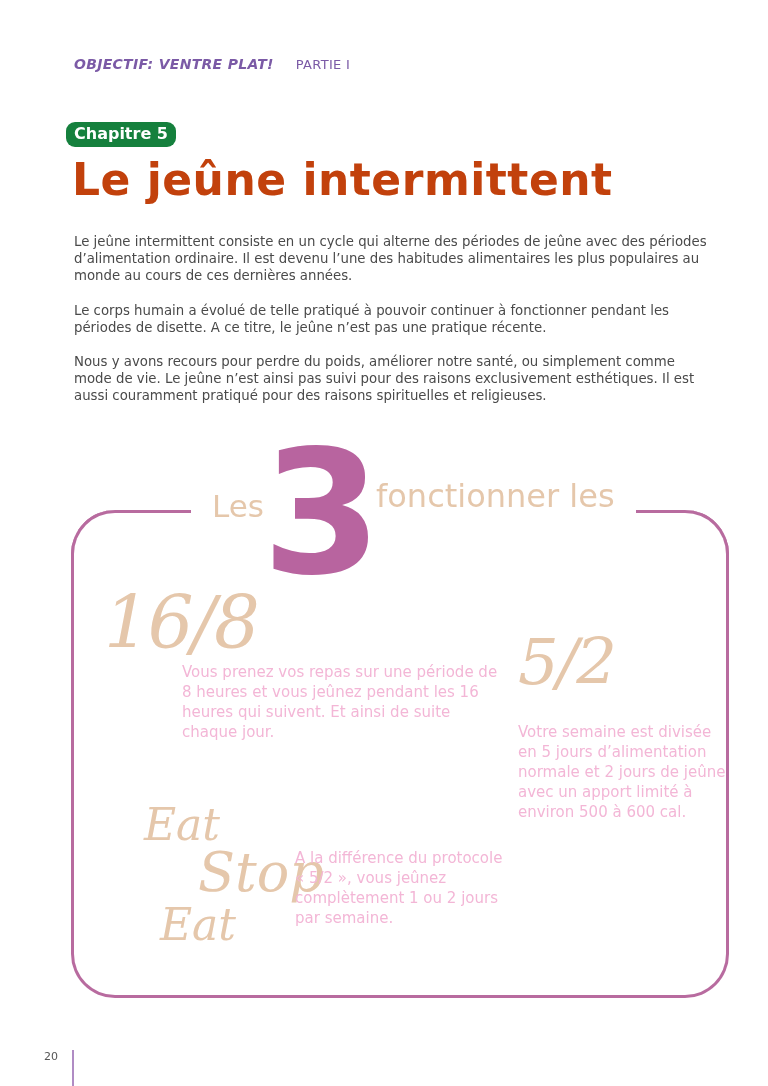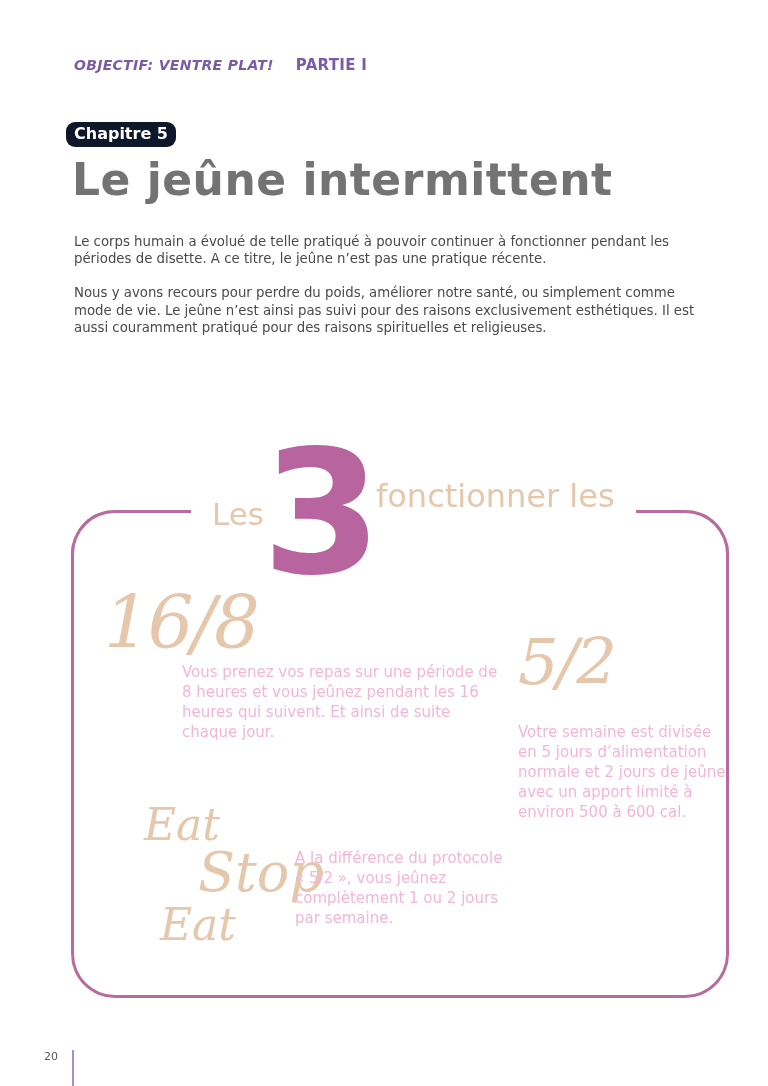--- a/index.html
+++ b/index.html
@@ -2,40 +2,40 @@
 <html><head>
 <meta charset="utf-8">
 <style>
   html, body { margin:0; padding:0; background:#ffffff; }
   body { width:768px; height:1086px; position:relative; overflow:hidden;
          font-family:"DejaVu Sans", "Liberation Sans", sans-serif; }
   .abs { position:absolute; }
 
   .header { left:74px; top:56px; display:flex; align-items:baseline; gap:22px; }
   .header-title { color:#7b5aa6; font-weight:bold; font-style:italic; font-size:14px; letter-spacing:0.3px; }
-  .header-part { color:#7b5aa6; font-size:15px; letter-spacing:0.3px;font-weight:bold; }
+  .header-part { color:#7b5aa6; font-size:13px; letter-spacing:0.3px; }
 
-  .chapter-badge { left:66px; top:122px; background:#0f172a; color:#fff; font-weight:bold;
+  .chapter-badge { left:66px; top:122px; background:#15803d; color:#fff; font-weight:bold;
                    font-size:16px; padding:2px 8px 3px 8px; border-radius:9px; line-height:20px; }
-  .page-title { left:72px; top:150px; color:#737373; font-weight:bold; font-size:44px;
+  .page-title { left:72px; top:150px; color:#c2410c; font-weight:bold; font-size:44px;
                 letter-spacing:0.5px; line-height:60px; white-space:nowrap; }
 
   .intro { left:74px; top:233px; width:640px; color:#4a4a4a; font-size:13.3px; line-height:17.2px; }
   .intro p { margin:0 0 17px 0; }
 
   
   .frame { left:71px; top:510px; width:658px; height:488px;
            border:3px solid #b86b9f; border-radius:44px; border-top:none; box-sizing:border-box; }
   .frame-top-left { left:71px; top:510px; width:120px; height:44px; border-top:3px solid #b86b9f;
                     border-left:3px solid #b86b9f; border-top-left-radius:44px; box-sizing:border-box; }
   .frame-top-right { left:636px; top:510px; width:93px; height:44px; border-top:3px solid #b86b9f;
                      border-right:3px solid #b86b9f; border-top-right-radius:44px; box-sizing:border-box; }
   .frame-cover { left:74px; top:530px; width:652px; height:30px; background:#fff; }
 
-  .les { left:212px; top:486px; color:#e5c7ab; font-size:31px; line-height:40px;margin-top:8px; }
+  .les { left:212px; top:486px; color:#e5c7ab; font-size:31px; line-height:40px; }
   .big3 { left:262px; top:424px; color:#b8649f; font-weight:bold; font-size:172px; line-height:180px; }
   .protocoles { left:376px; top:476px; color:#e5c7ab; font-size:32px; line-height:40px; white-space:nowrap; }
 
   .script { color:#e5c7ab; font-family:"DejaVu Serif", serif; font-style:italic; }
   .s168 { left:104px; top:588px; font-size:72px; line-height:70px; letter-spacing:-2px; }
   .s52 { left:518px; top:626px; font-size:64px; line-height:72px; letter-spacing:-2px; }
   .eat1 { left:144px; top:800px; font-size:44px; line-height:50px; }
   .stop { left:198px; top:848px; font-size:54px; line-height:50px; }
   .eat2 { left:160px; top:900px; font-size:44px; line-height:50px; }
 
@@ -52,20 +52,21 @@
 
 <div class="abs header">
   <span class="header-title">OBJECTIF: VENTRE PLAT!</span>
   <span class="header-part">PARTIE I</span>
 </div>
 
 <div class="abs chapter-badge">Chapitre 5</div>
 <div class="abs page-title">Le jeûne intermittent</div>
 
 <div class="abs intro">
+  <p>Le jeûne intermittent consiste en un cycle qui alterne des périodes de jeûne avec des périodes d’alimentation ordinaire. Il est devenu l’une des habitudes alimentaires les plus populaires au monde au cours de ces dernières années.</p>
   <p>Le corps humain a évolué de telle pratiqué à pouvoir continuer à fonctionner pendant les périodes de disette. A ce titre, le jeûne n’est pas une pratique récente.</p>
   <p>Nous y avons recours pour perdre du poids, améliorer notre santé, ou simplement comme mode de vie. Le jeûne n’est ainsi pas suivi pour des raisons exclusivement esthétiques. Il est aussi couramment pratiqué pour des raisons spirituelles et religieuses.</p>
 </div>
 
 <div class="abs frame"></div>
 <div class="abs frame-cover"></div>
 <div class="abs frame-top-left"></div>
 <div class="abs frame-top-right"></div>
 
 <div class="abs les">Les</div>

